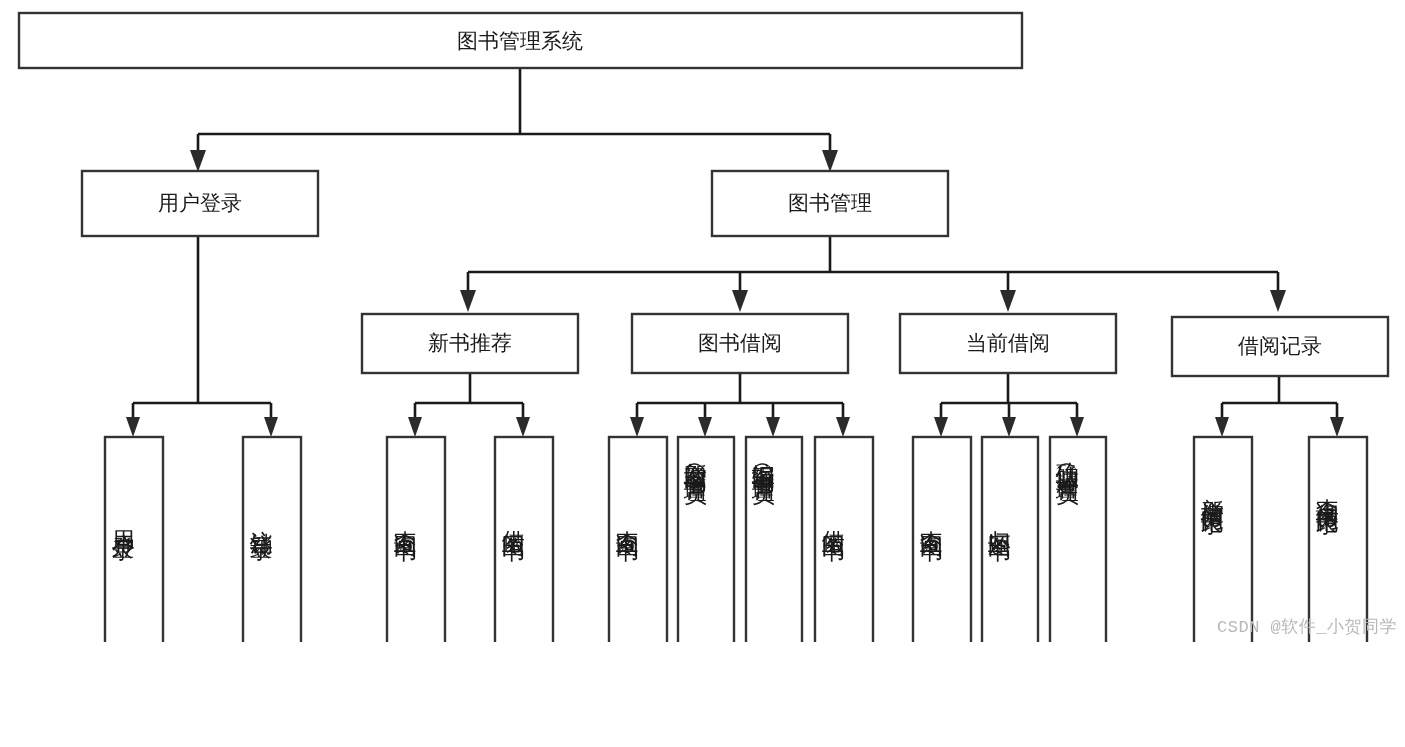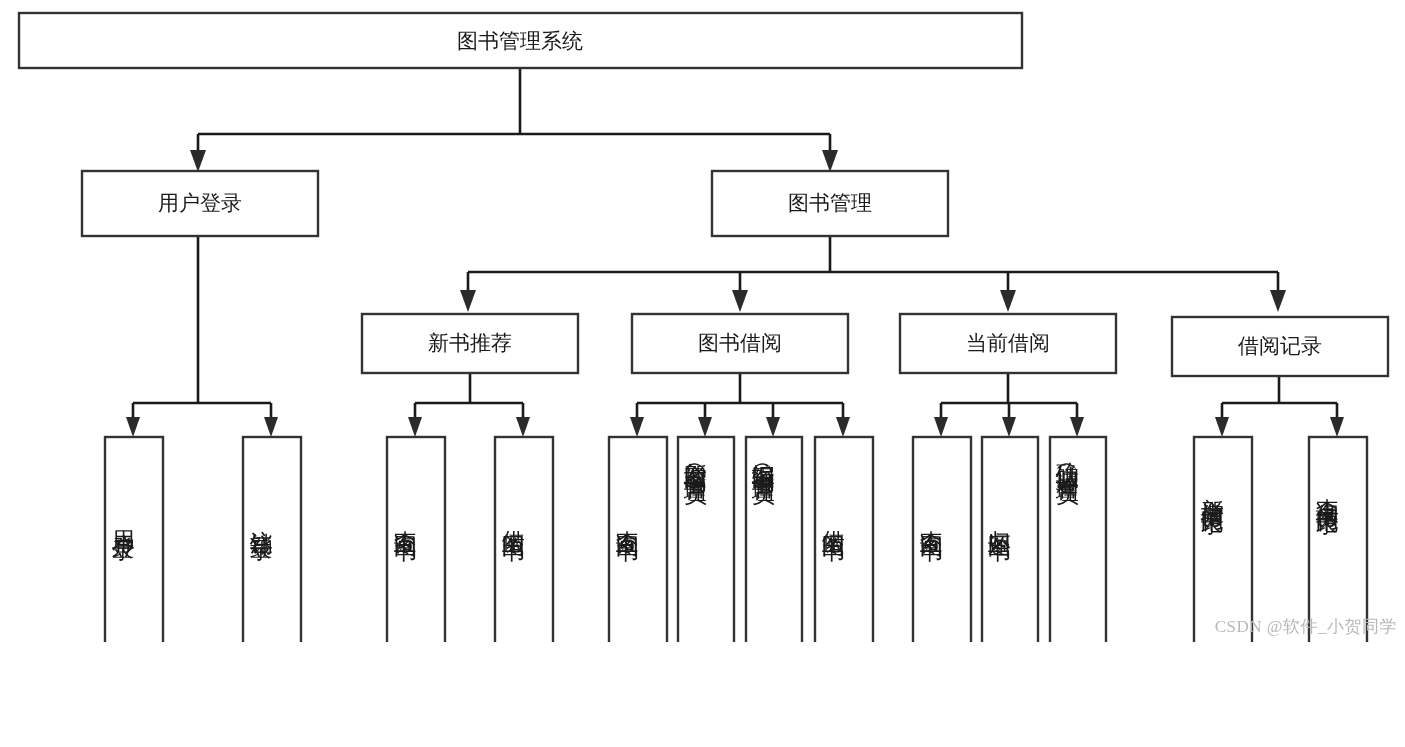--- a/index.html
+++ b/index.html
@@ -56,21 +56,21 @@
     letter-spacing: 3px;
     color: #1a1a1a;
     white-space: nowrap;
     text-align: left;
     pointer-events: none;
   }
   .watermark {
     position: absolute;
     right: 8px;
     bottom: 4px;
-    font-family: Liberation Serif, serif;
+    font-family: Liberation Mono, monospace;
     font-size: 17px;
     color: #b8b8b8;
     letter-spacing: 0.5px;
     white-space: nowrap;
     margin-top: 24px;
   }
 </style>
 </head>
 <body>
 

